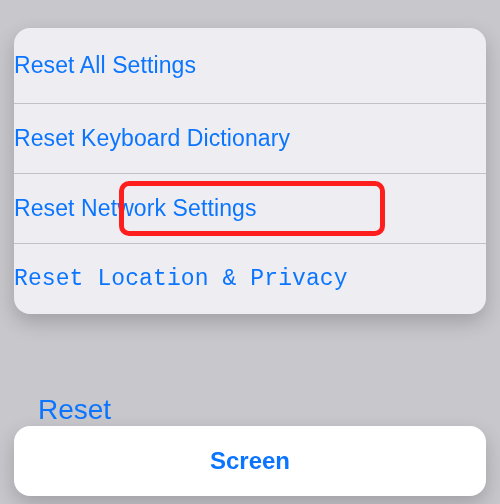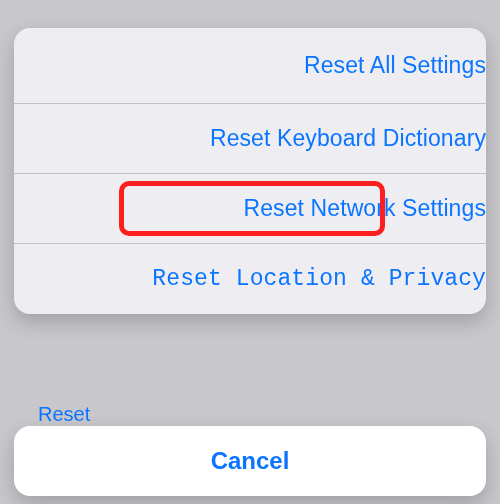--- a/index.html
+++ b/index.html
@@ -22,21 +22,21 @@
       top: 28px;
       background: #eeeef2;
       border-radius: 16px;
       overflow: hidden;
       box-shadow: 0 8px 20px rgba(0,0,0,0.2);
     }
     .action-item {
       height: 70px;
       display: flex;
       align-items: center;
-      justify-content: flex-end;
+      justify-content: flex-start;
       font-size: 23px;
       font-weight: 400;
       color: #0b75ff;
       letter-spacing: 0.1px;
       border-bottom: 1px solid rgba(60,60,67,0.25);
       cursor: pointer;
       position: relative;
     }
     .action-item:first-child {
       height: 76px;
@@ -53,21 +53,21 @@
       right: 101px;
       top: 7px;
       bottom: 7px;
       pointer-events: none;
     }
     .behind-text {
       position: absolute;
       left: 38px;
       bottom: 78px;
       color: #0b75ff;
-      font-size: 20px;
+      font-size: 28px;
       font-weight: 400;
     }
     .cancel {
       position: absolute;
       left: 14px;
       right: 14px;
       bottom: 8px;
       height: 70px;
       background: #ffffff;
       border-radius: 16px;
@@ -104,14 +104,14 @@
   </div>
 
 
   <div class="action-item">
     <span>Reset Location &amp; Privacy</span>
   </div>
 
 </div>
 
 <div class="cancel">
-  <span>Cancel</span>
+  <span>Screen</span>
 </div>
 
 </body></html>

